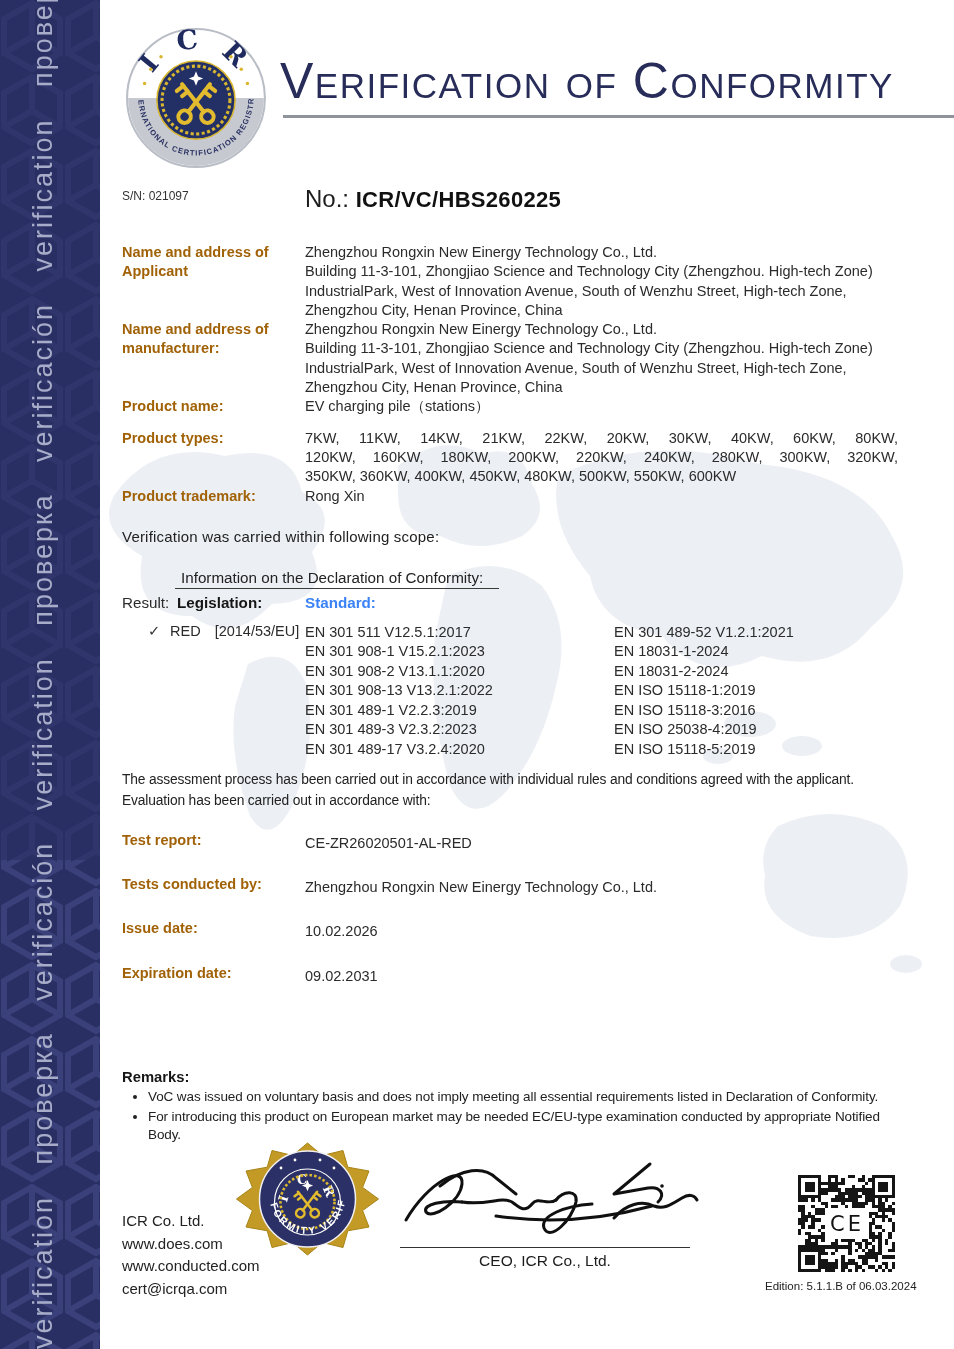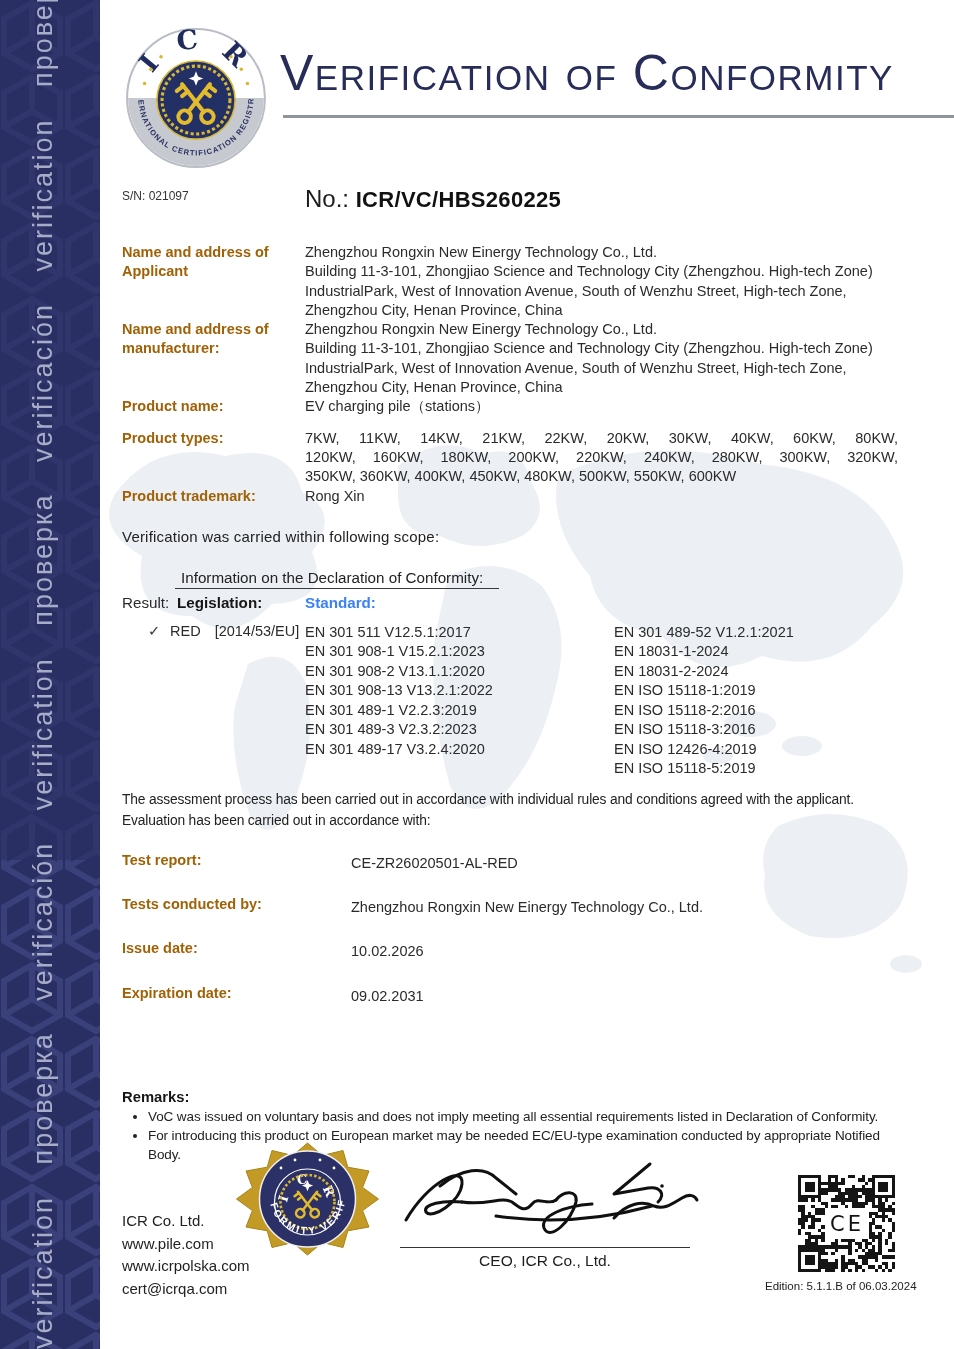--- a/index.html
+++ b/index.html
@@ -13,21 +13,21 @@
              writing-mode:vertical-rl;transform:rotate(180deg);
              white-space:nowrap;font-size:27px;font-weight:500;letter-spacing:2px;word-spacing:22px;
              color:#a7adc9;}
 
   
   .content{position:absolute;left:100px;top:0;width:854px;height:1349px;}
   .map{position:absolute;left:0;top:424px;width:854px;height:660px;opacity:.55;pointer-events:none;}
 
   
   .logo{position:absolute;left:24px;top:26px;width:144px;height:144px;}
-  .title{position:absolute;left:180px;top:44px;margin:0;white-space:nowrap;
+  .title{position:absolute;left:180px;top:52px;margin:0;white-space:nowrap;
          font-variant:small-caps;font-weight:400;font-size:50px;letter-spacing:1.5px;color:#272c59;}
   .title-rule{position:absolute;left:183px;top:115px;right:0;height:2.5px;background:#8f949c;}
 
   
   .main{position:absolute;left:0;top:185px;right:0;padding:0 56px 0 22px;font-size:14.5px;}
   .sn-row{display:grid;grid-template-columns:183px 1fr;align-items:start;margin-bottom:30px;}
   .sn{font-size:12px;padding-top:4px;color:#333;}
   .certno{font-size:24px;color:#1c1c1c;}
   .certno b{font-size:22px;letter-spacing:.3px;color:#111;}
 
@@ -50,21 +50,21 @@
   .doc-row{display:flex;margin-top:12px;}
   .d-check{width:22px;margin-left:26px;color:#333;}
   .d-leg{width:135px;display:flex;gap:14px;}
   .d-std1{width:309px;line-height:19.5px;}
   .d-std2{flex:1;line-height:19.5px;}
 
   .assess{margin-top:10px;margin-right:-30px;font-size:13.8px;letter-spacing:-0.15px;
           line-height:21px;white-space:pre-line;color:#222;}
 
   .rep{margin-top:6px;}
-  .frow2{display:grid;grid-template-columns:183px 1fr;margin-top:20px;line-height:24px;gap:46px;}
+  .frow2{display:grid;grid-template-columns:183px 1fr;margin-top:20px;line-height:24px;}
   .dates{margin-top:16px;}
   .dates .frow2{line-height:25px;}
 
   .remarks{margin-top:80px;}
   .remarks .lab2{font-weight:bold;font-size:14.8px;color:#161616;}
   .remarks ul{margin:3px 0 0 26px;padding:0;}
   .remarks li{font-size:13.5px;letter-spacing:-0.1px;line-height:18.5px;margin-top:1px;color:#222;}
 
   
   .footer{position:absolute;left:0;top:1148px;right:0;height:201px;}
@@ -229,23 +229,22 @@
             <div>EN 301 908-13 V13.2.1:2022</div>
             <div>EN 301 489-1 V2.2.3:2019</div>
             <div>EN 301 489-3 V2.3.2:2023</div>
             <div>EN 301 489-17 V3.2.4:2020</div>
           </div>
           <div class="d-std2">
             <div>EN 301 489-52 V1.2.1:2021</div>
             <div>EN 18031-1-2024</div>
             <div>EN 18031-2-2024</div>
             <div>EN ISO 15118-1:2019</div>
-            <div>EN ISO 15118-2:2016</div>
             <div>EN ISO 15118-3:2016</div>
-            <div>EN ISO 12426-4:2019</div>
+            <div>EN ISO 25038-4:2019</div>
             <div>EN ISO 15118-5:2019</div>
           </div>
         </div>
       </div>
 
       <div class="assess">The assessment process has been carried out in accordance with individual rules and conditions agreed with the applicant.
 Evaluation has been carried out in accordance with:</div>
 
       <div class="rep">
         <div class="frow2">
@@ -275,22 +274,22 @@
           <li>VoC was issued on voluntary basis and does not imply meeting all essential requirements listed in Declaration of Conformity.</li>
           <li>For introducing this product on European market may be needed EC/EU-type examination conducted by appropriate Notified Body.</li>
         </ul>
       </div>
     </div>
 
     <div class="footer">
 
       <div class="contact">
         <div>ICR Co. Ltd.</div>
-        <div class="link">www.pile.com</div>
-        <div class="link">www.icrpolska.com</div>
+        <div class="link">www.does.com</div>
+        <div class="link">www.conducted.com</div>
         <div class="link">cert@icrqa.com</div>
       </div>
 
       <div class="badge">
         <svg viewBox="0 0 145 114" width="145" height="114">
           <defs>
             <path id="arcB2" d="M 35,60 A 38,38 0 0 0 110,60"></path>
             <path id="arcT2" d="M 53,57 A 20,20 0 0 1 92,57"></path>
           </defs>
           <polygon id="badge-star" fill="#c29a25" stroke="#a88417" stroke-width="1" points="72.5,1.0 87.3,13.5 108.0,8.5 112.8,25.2 134.0,29.0 127.6,45.4 143.5,57.0 127.6,68.6 134.0,85.0 112.8,88.8 108.0,105.5 87.3,100.5 72.5,113.0 57.7,100.5 37.0,105.5 32.2,88.8 11.0,85.0 17.4,68.6 1.5,57.0 17.4,45.4 11.0,29.0 32.2,25.2 37.0,8.5 57.7,13.5"></polygon>

